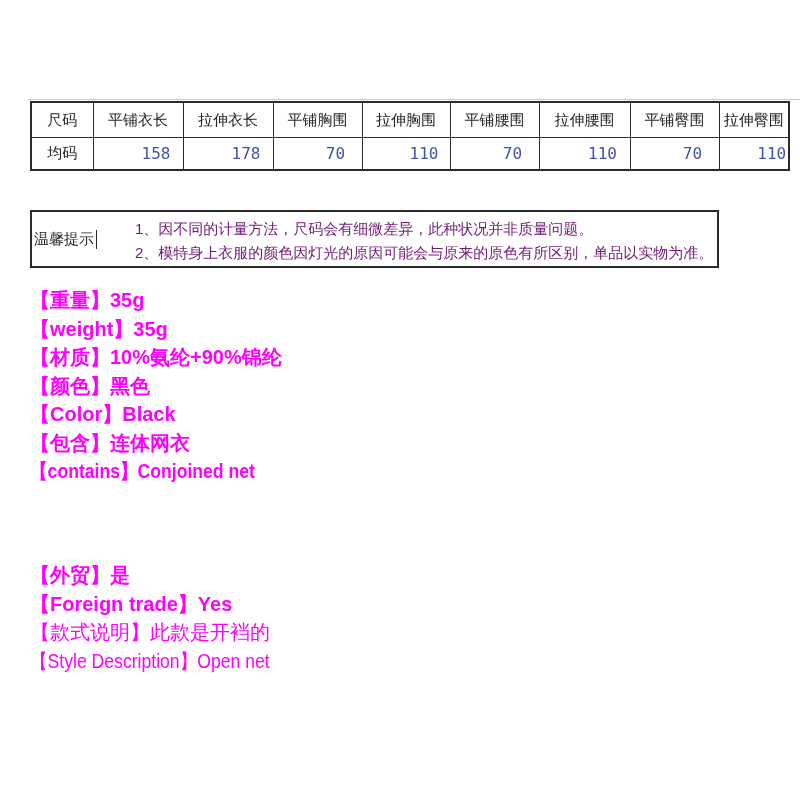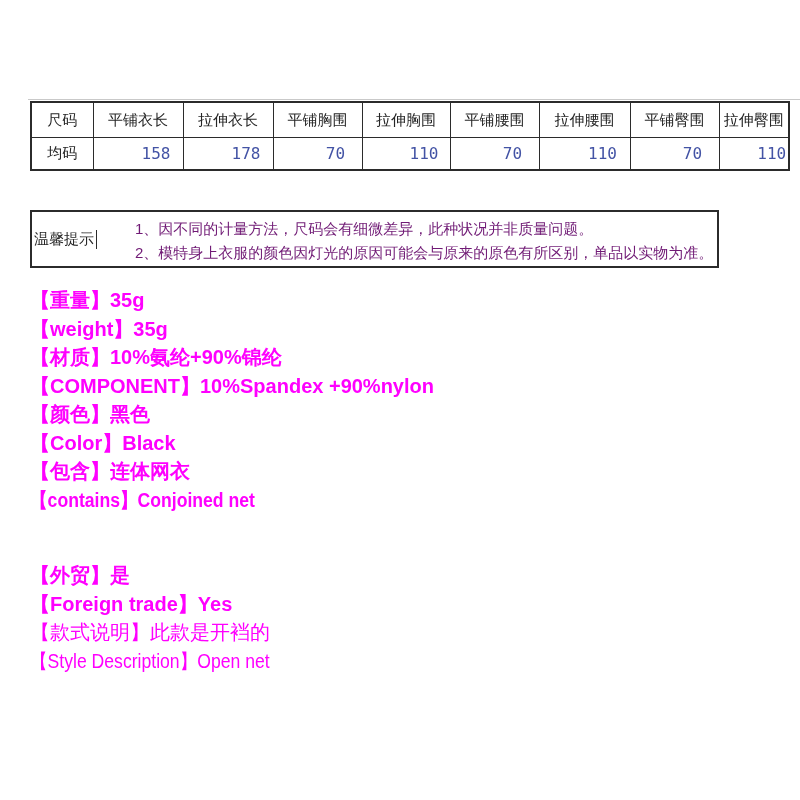--- a/index.html
+++ b/index.html
@@ -114,21 +114,20 @@
   <div class="tips-body">
     <div>1、因不同的计量方法，尺码会有细微差异，此种状况并非质量问题。</div>
     <div>2、模特身上衣服的颜色因灯光的原因可能会与原来的原色有所区别，单品以实物为准。</div>
   </div>
 </div>
 
 <div class="info info-a">
   <div class="line">【重量】35g</div>
   <div class="line">【weight】35g</div>
   <div class="line">【材质】10%氨纶+90%锦纶</div>
-  <div class="line">【COMPONENT】10%Spandex +90%nylon</div>
   <div class="line">【颜色】黑色</div>
   <div class="line">【Color】Black</div>
   <div class="line">【包含】连体网衣</div>
   <div class="line cond">【contains】Conjoined net</div>
 </div>
 
 <div class="info info-b">
   <div class="line">【外贸】是</div>
   <div class="line">【Foreign trade】Yes</div>
   <div class="line reg">【款式说明】此款是开裆的</div>

